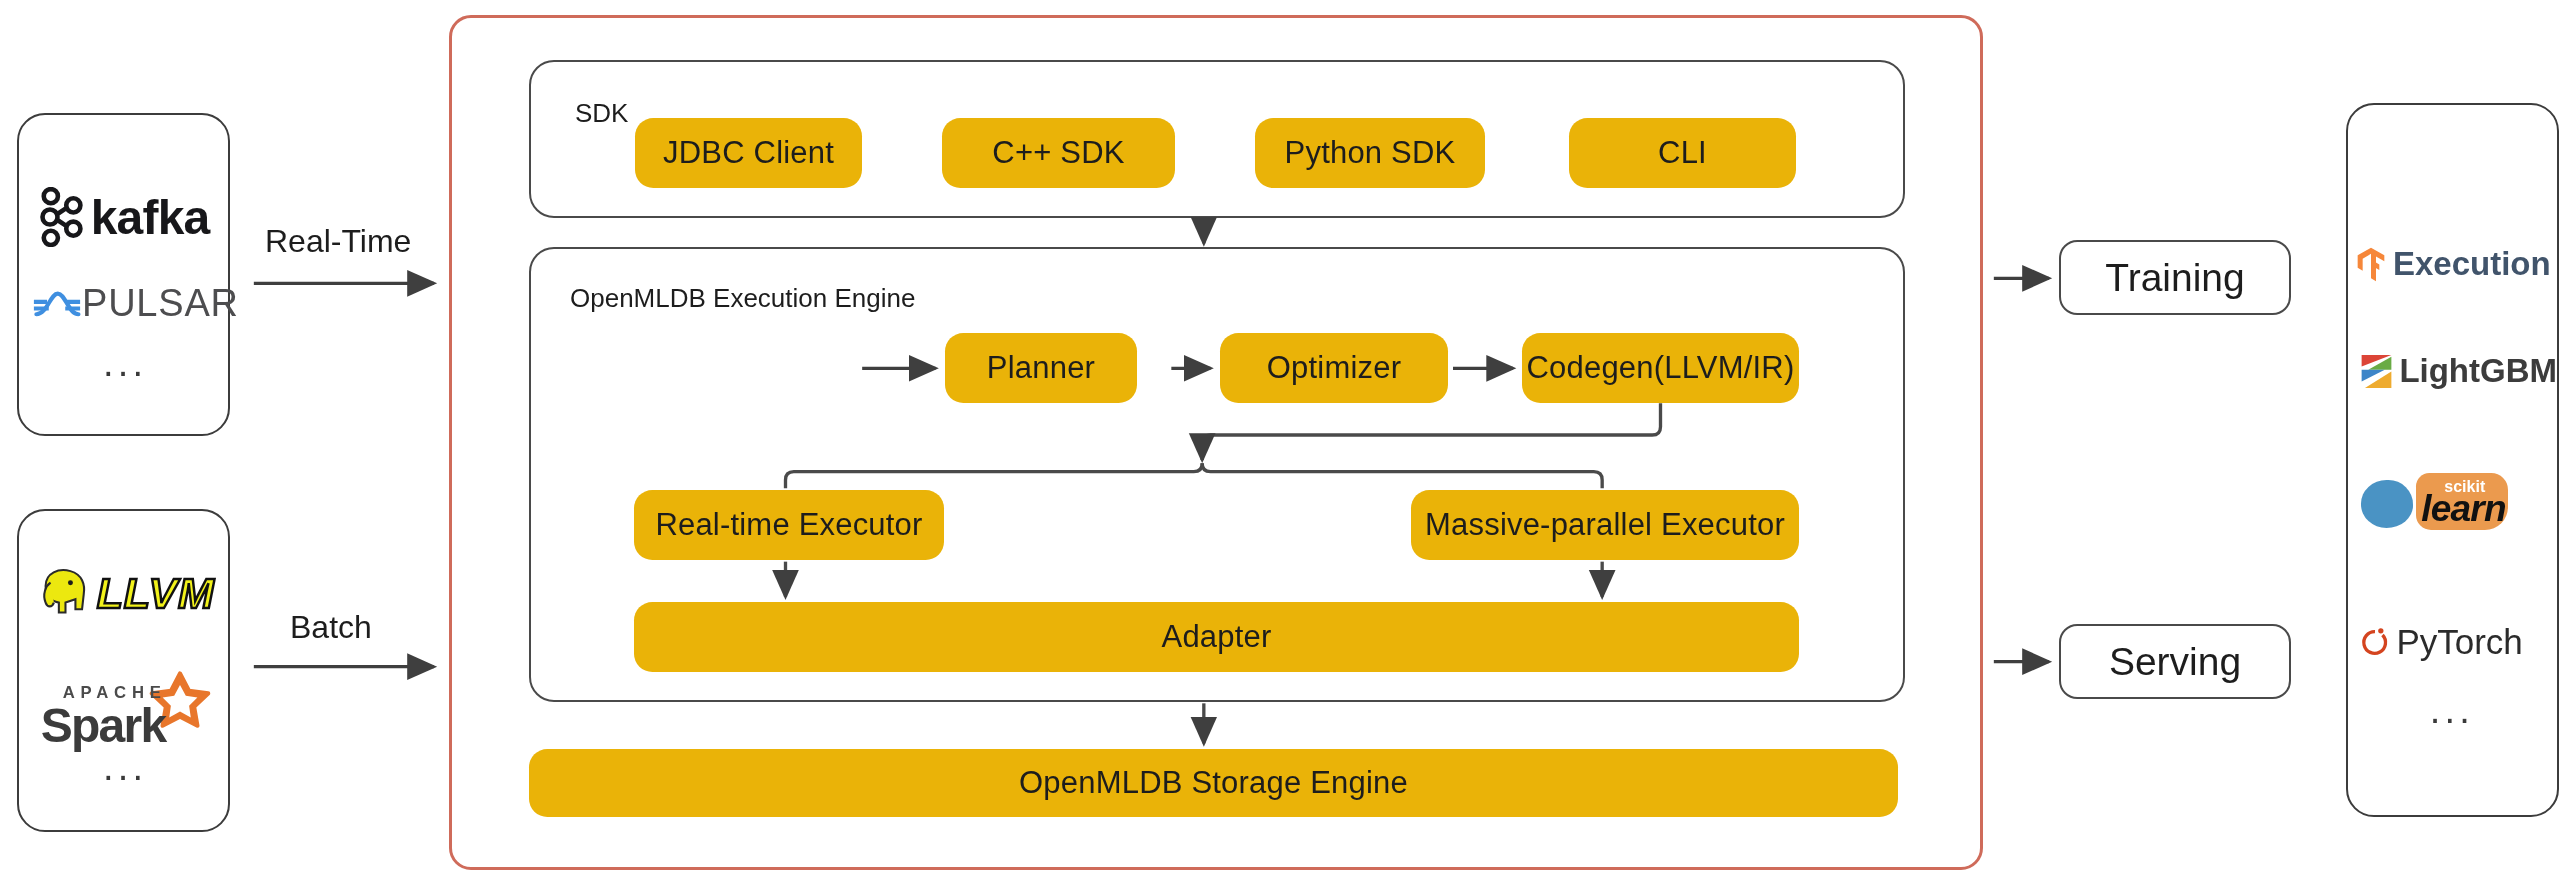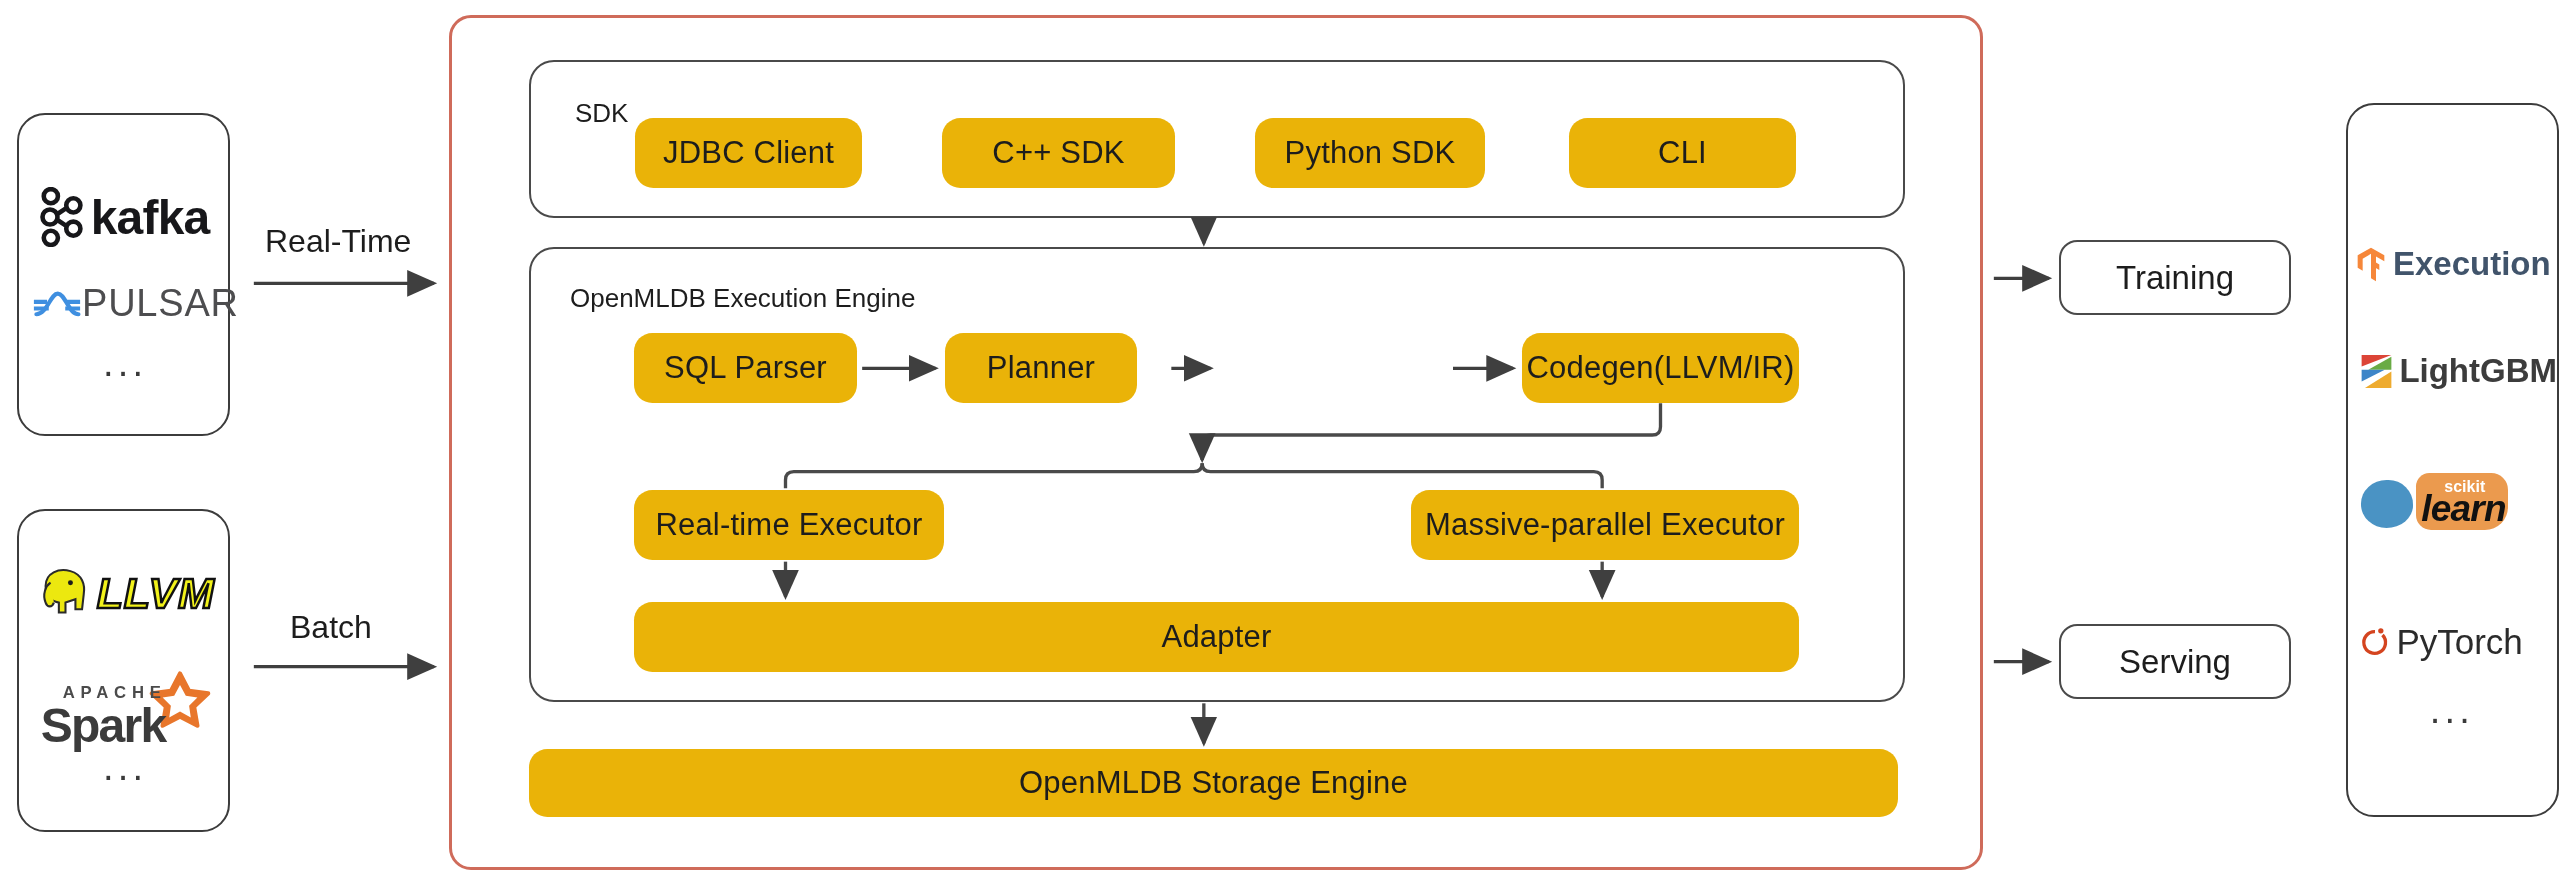--- a/index.html
+++ b/index.html
@@ -51,21 +51,21 @@
   }
   .edge-label {
     position: absolute;
     font-size: 32px;
     color: #1d1d1d;
     white-space: nowrap;
   }
   .pill-label {
     display: flex; align-items: center; justify-content: center;
     width: 100%; height: 100%;
-    font-size: 33px; color: #1d1d1d; white-space: nowrap;
+    font-size: 39px; color: #1d1d1d; white-space: nowrap;
   }
   .dots {
     position: absolute;
     font-size: 38px; color: #3a3a3a; letter-spacing: 4.2px;
     text-align: center; white-space: nowrap;
   }
 
   
   .logo { position: absolute; display: flex; align-items: center; }
   .logo-text { font-weight: 700; white-space: nowrap; }
@@ -151,22 +151,22 @@
   <div class="section-label" style="left:575px; top:98px;">SDK</div>
 
   <div class="grey-box" style="left:635px; top:118px; width:227px; height:70px;">JDBC Client</div>
   <div class="grey-box" style="left:942px; top:118px; width:233px; height:70px;">C++ SDK</div>
   <div class="grey-box" style="left:1255px; top:118px; width:230px; height:70px;">Python SDK</div>
   <div class="grey-box" style="left:1569px; top:118px; width:227px; height:70px;">CLI</div>
 
   <div class="outline-box" style="left:529px; top:247px; width:1376px; height:455px;"></div>
   <div class="section-label" style="left:570px; top:283px;">OpenMLDB Execution Engine</div>
 
-  <div class="grey-box" style="left:634px; top:333px; width:223px; height:70px;">SQL Parser</div>
   <div class="grey-box" style="left:945px; top:333px; width:192px; height:70px;">Planner</div>
+  <div class="grey-box" style="left:1220px; top:333px; width:228px; height:70px;">Optimizer</div>
   <div class="grey-box" style="left:1522px; top:333px; width:277px; height:70px;">Codegen(LLVM/IR)</div>
 
   <div class="grey-box" style="left:1411px; top:490px; width:388px; height:70px;">Massive-parallel Executor</div>
   <div class="grey-box" style="left:634px; top:490px; width:310px; height:70px;">Real-time Executor</div>
 
   <div class="grey-box" style="left:634px; top:602px; width:1165px; height:70px;">Adapter</div>
 
   <div class="grey-box" style="left:529px; top:749px; width:1369px; height:68px;">OpenMLDB Storage Engine</div>
 
   <div class="outline-box" style="left:2059px; top:240px; width:232px; height:75px; border-radius:18.3px;">

